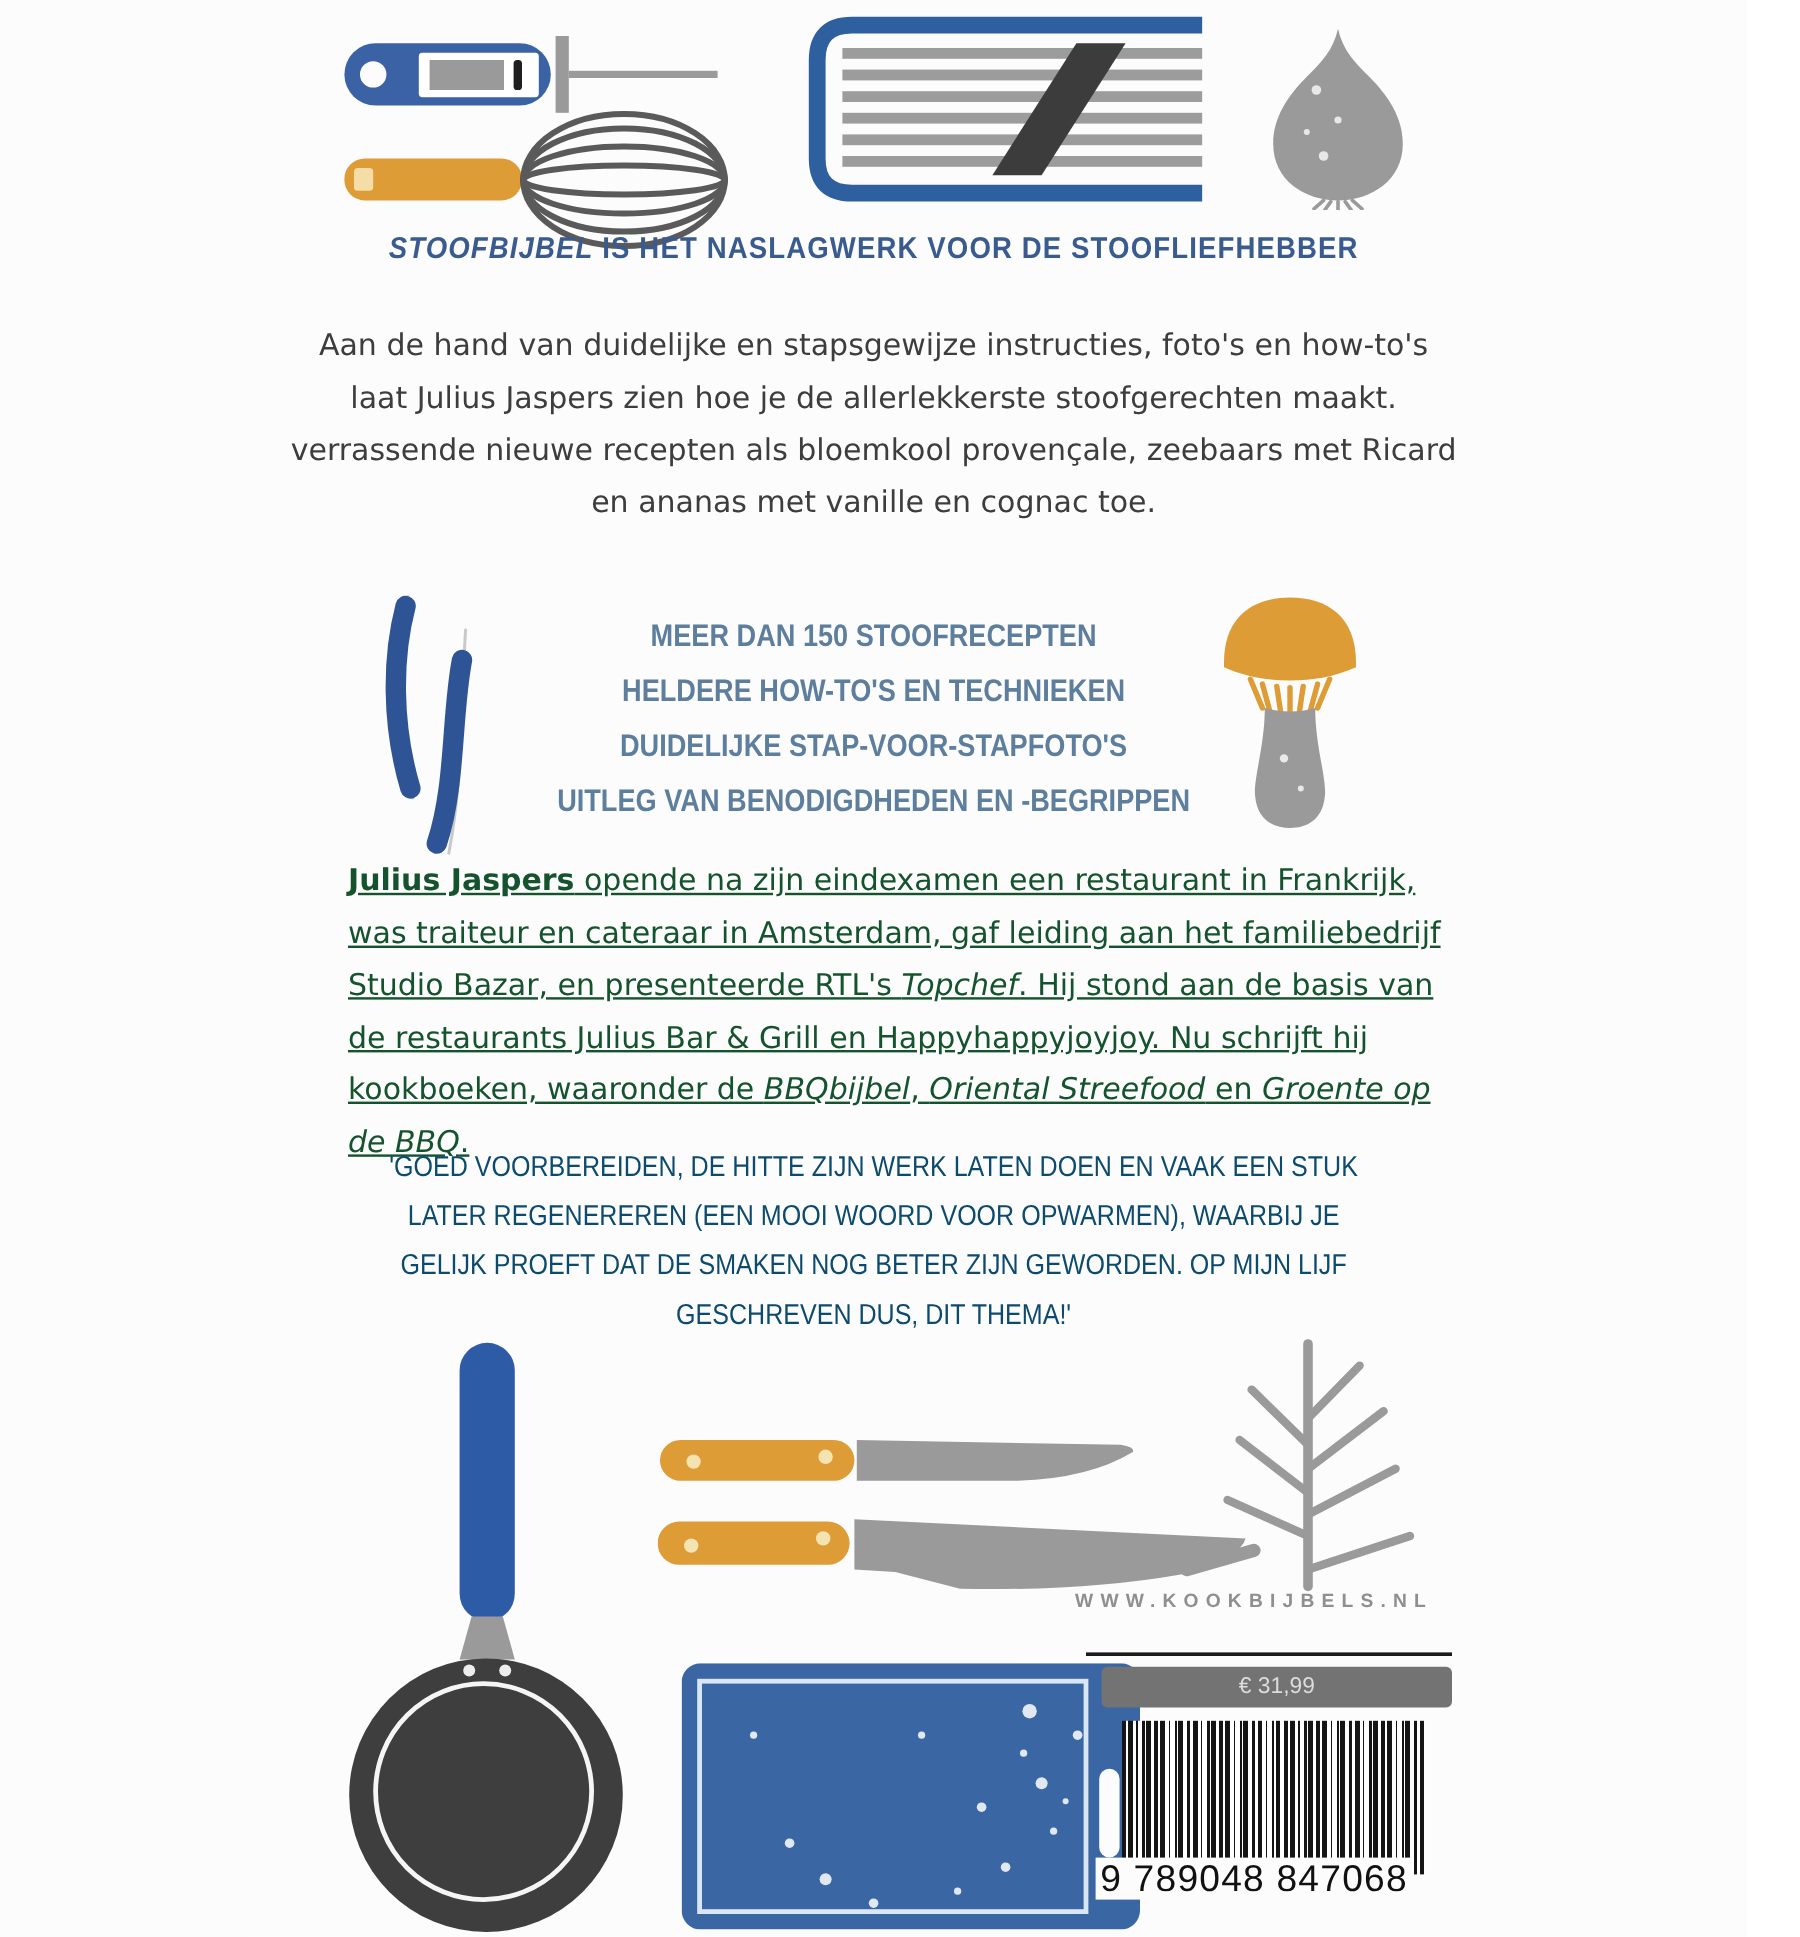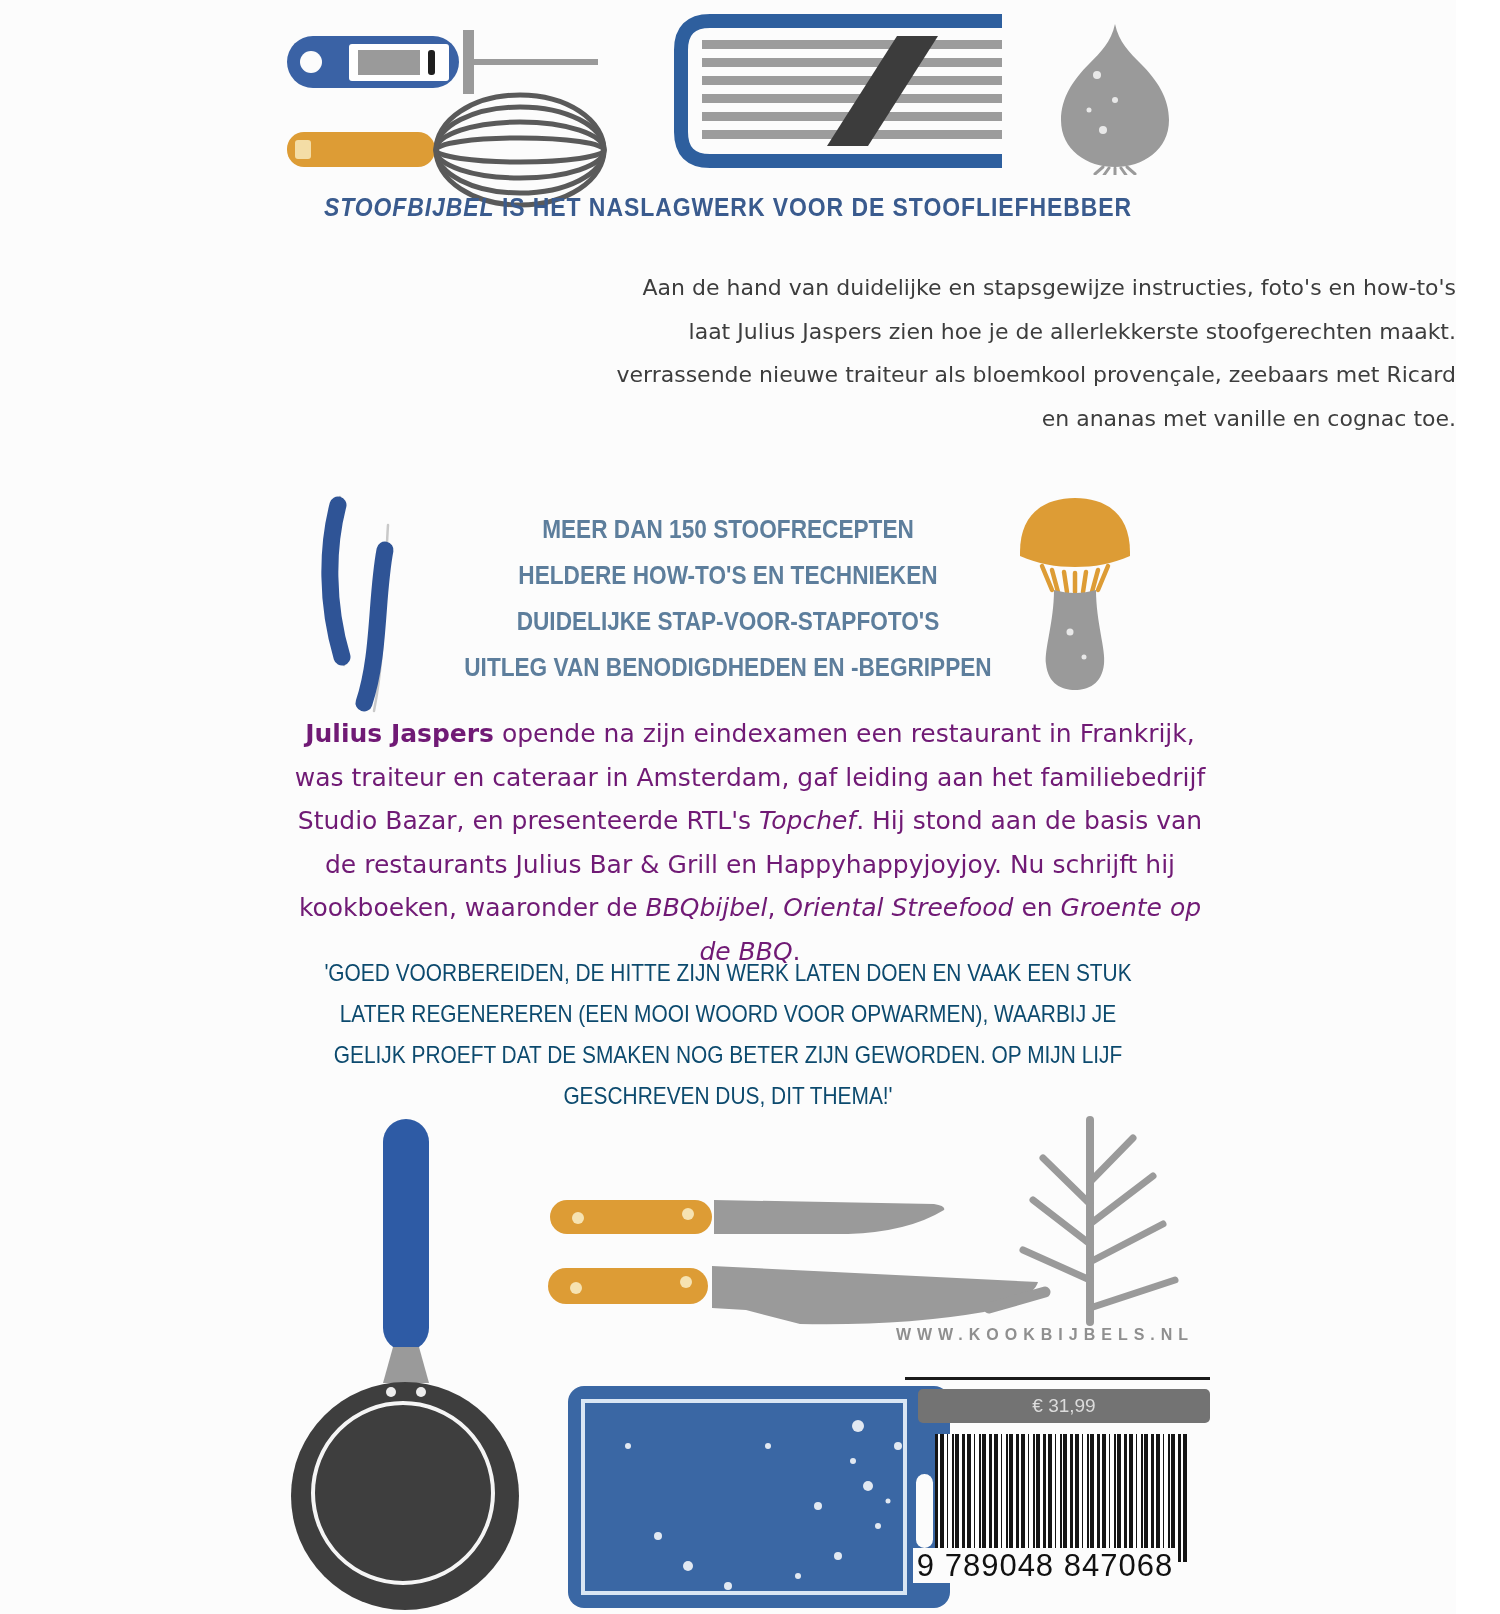--- a/index.html
+++ b/index.html
@@ -6,30 +6,30 @@
   .cover{position:relative;width:1456px;height:1614px;background:#fcfcfc;overflow:hidden;
          font-family:"DejaVu Sans",sans-serif;}
   .abs{position:absolute;}
 
   
   #tagline{top:193px;left:0;width:100%;text-align:center;
            font-family:"Liberation Sans",sans-serif;font-weight:bold;font-size:25px;
            letter-spacing:1px;color:#3a5b8e;transform:scaleX(.92);}
   #tagline i{font-style:italic;}
 
-  #intro{top:266px;left:0;width:100%;text-align:right;
-         font-size:22px;line-height:43.5px;color:#3d3d3d;}
+  #intro{top:266px;left:0;width:100%;text-align:center;
+         font-size:25px;line-height:43.5px;color:#3d3d3d;}
 
   #features{top:506px;left:0;width:100%;text-align:center;
             font-family:"Liberation Sans",sans-serif;font-weight:bold;
             font-size:26px;line-height:46px;color:#5d7e9c;}
   #features .cline{transform:scaleX(.87);}
 
-  #bio{top:712px;left:290px;width:920px;text-align:center;
-       font-size:25px;line-height:43.5px;color:#701a75;}
+  #bio{top:712px;left:290px;width:920px;
+       font-size:25px;line-height:43.5px;color:#14532d;text-decoration:underline;}
   #bio b{font-weight:bold;}
   #bio i{font-style:italic;}
 
   #quote{top:952px;left:0;width:100%;text-align:center;
          font-family:"Liberation Sans",sans-serif;font-weight:normal;
          font-size:24px;line-height:41px;color:#0c4a6e;}
   #quote .cline{transform:scaleX(.87);}
 
   
   #website{top:1326px;left:870px;width:350px;text-align:center;
@@ -116,21 +116,21 @@
     </g>
   </svg>
 
   <div id="tagline" class="abs">
     <i>STOOFBIJBEL</i><span> IS HET NASLAGWERK VOOR DE STOOFLIEFHEBBER</span>
   </div>
 
   <div id="intro" class="abs">
     <div>Aan de hand van duidelijke en stapsgewijze instructies, foto's en how-to's</div>
     <div>laat Julius Jaspers zien hoe je de allerlekkerste stoofgerechten maakt.</div>
-    <div>verrassende nieuwe traiteur als bloemkool provençale, zeebaars met Ricard</div>
+    <div>verrassende nieuwe recepten als bloemkool provençale, zeebaars met Ricard</div>
     <div>en ananas met vanille en cognac toe.</div>
   </div>
 
   <svg id="ic-chilies" class="abs" viewBox="0 0 108 230">
     <g fill="none" stroke-linecap="round">
       <path d="M40,12 C30,60 28,120 44,180" stroke="#c9c9c9" stroke-width="2.5"></path>
       <path d="M88,40 C84,100 86,165 74,226" stroke="#c9c9c9" stroke-width="2.5"></path>
       <path d="M38,20 C27,62 26,118 42,172" stroke="#2f5496" stroke-width="17"></path>
       <path d="M85,65 C76,112 80,170 64,218" stroke="#2f5496" stroke-width="17"></path>
     </g>

